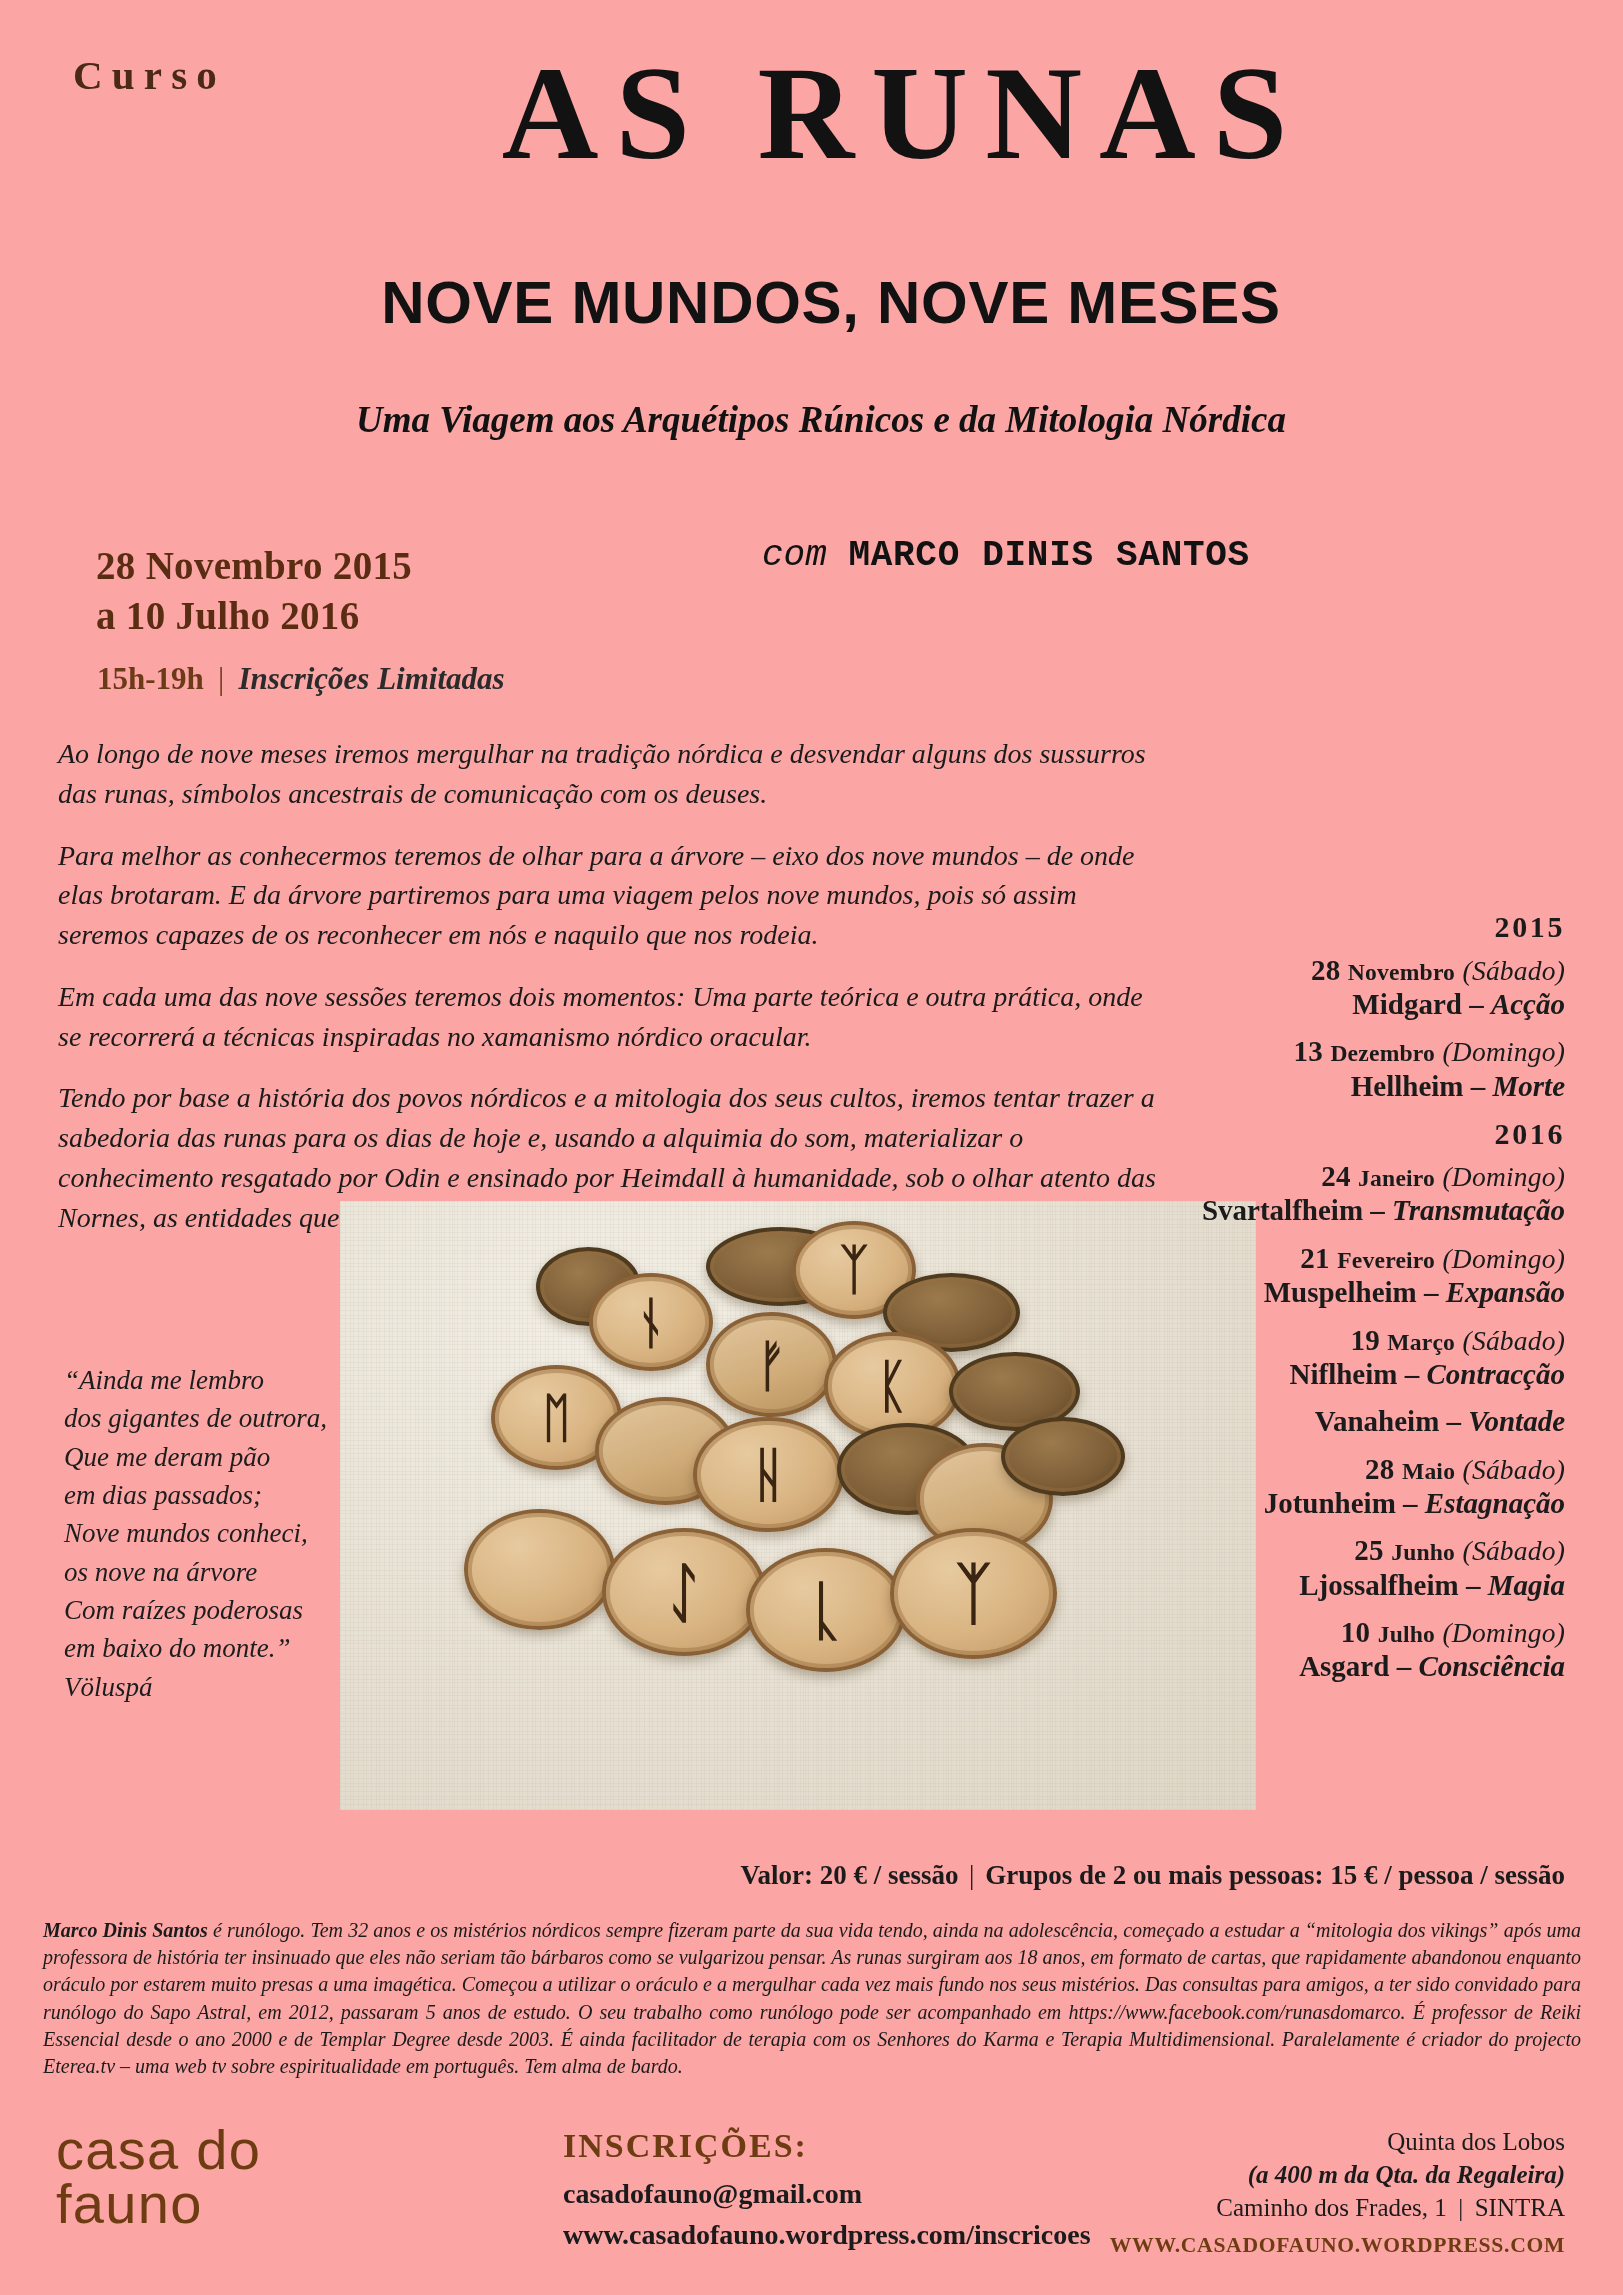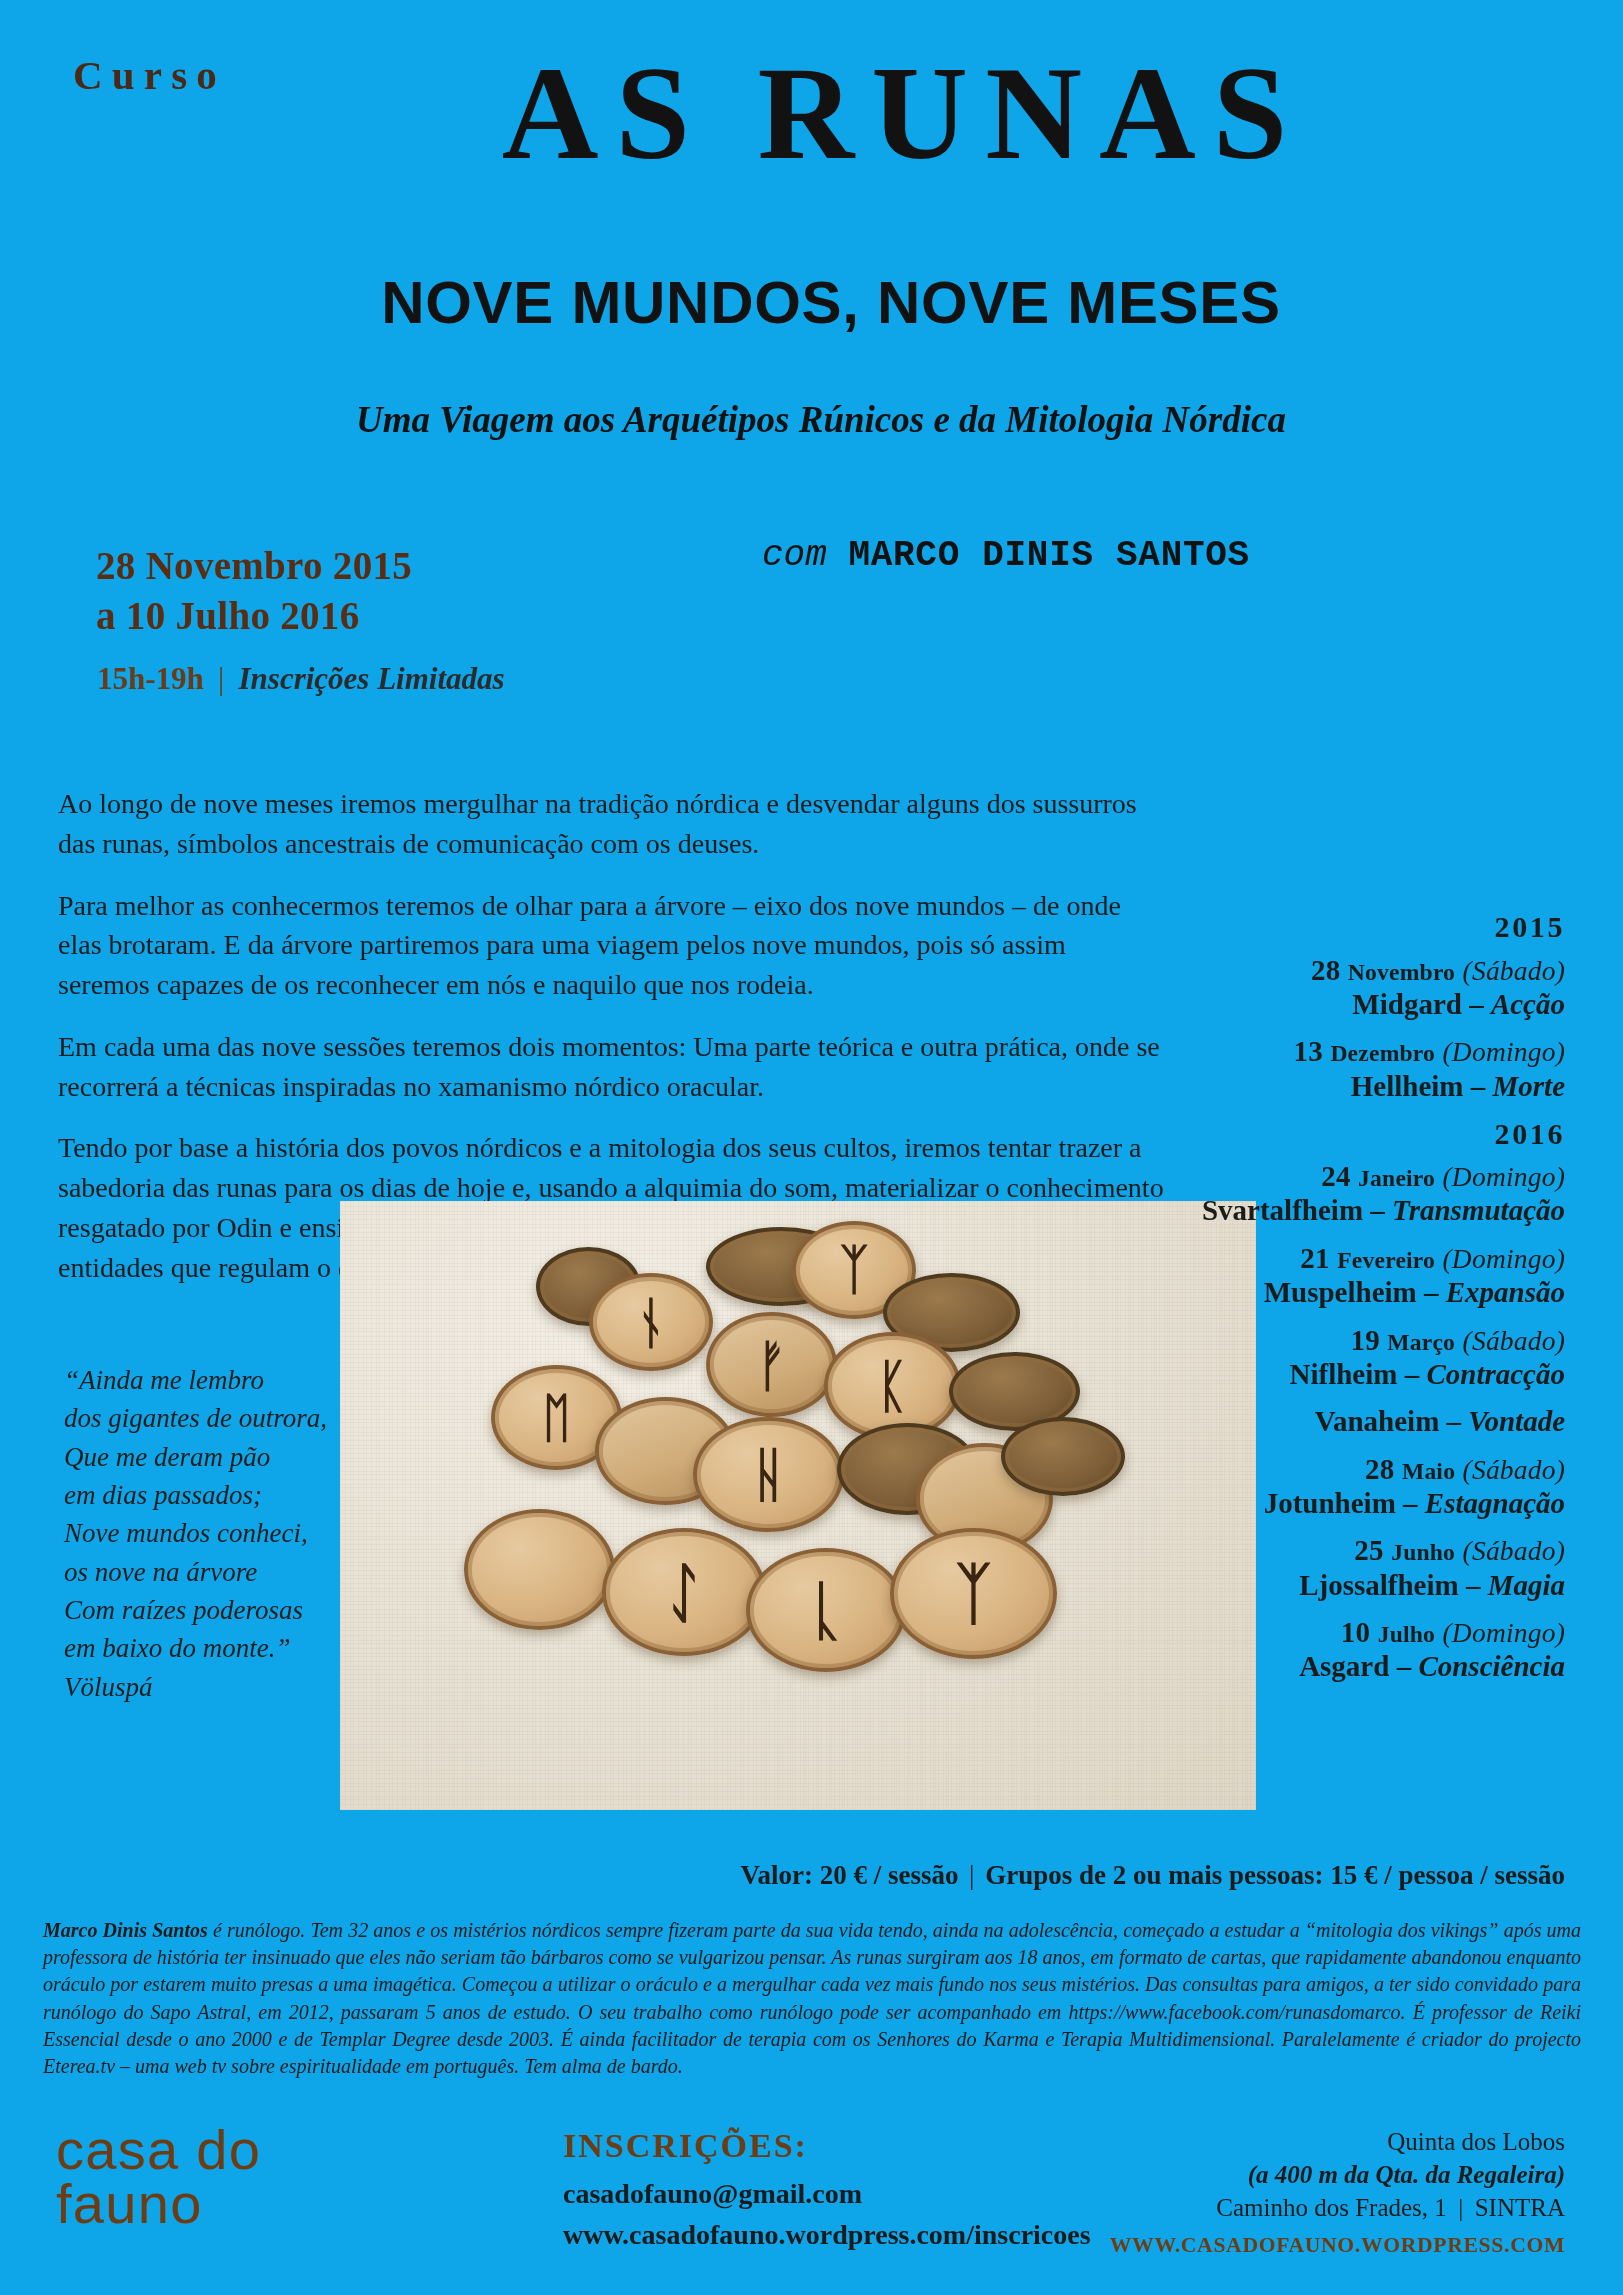--- a/index.html
+++ b/index.html
@@ -8,21 +8,21 @@
     height: 2295px;
     background: #efeeec;
     font-family: "Liberation Serif", serif;
     color: #1b1b1b;
     overflow: hidden;
   }
   .page {
     position: relative;
     width: 1623px;
     height: 2295px;
-    background: #0ea5e9;
+    background: #fca5a5;
   }
 
   
   .curso {
     position: absolute;
     left: 73px; top: 51px;
     font-family: "Liberation Serif", serif;
     font-weight: bold;
     font-size: 41px;
     letter-spacing: 9.2px;
@@ -97,26 +97,27 @@
     font-family: Liberation Mono, monospace;
     font-size: 36px;
     color: #121212;
   }
   .with-speaker .com { font-style: italic; font-weight: normal; }
   .with-speaker .nm { font-weight: bold; letter-spacing: 0.7px; }
 
   
   .body-text {
     position: absolute;
-    left: 58px; top: 784px;
+    left: 58px; top: 734px;
     width: 1106px;
     font-family: "Liberation Serif", serif;
     font-size: 28px;
     line-height: 1.42;
     color: #1b1b1b;
+    font-style: italic;
   }
   .body-text p { margin-bottom: 22px; }
 
   
   .poem {
     position: absolute;
     left: 64px; top: 1361px;
     width: 314px;
     font-family: "Liberation Serif", serif;
     font-style: italic;

